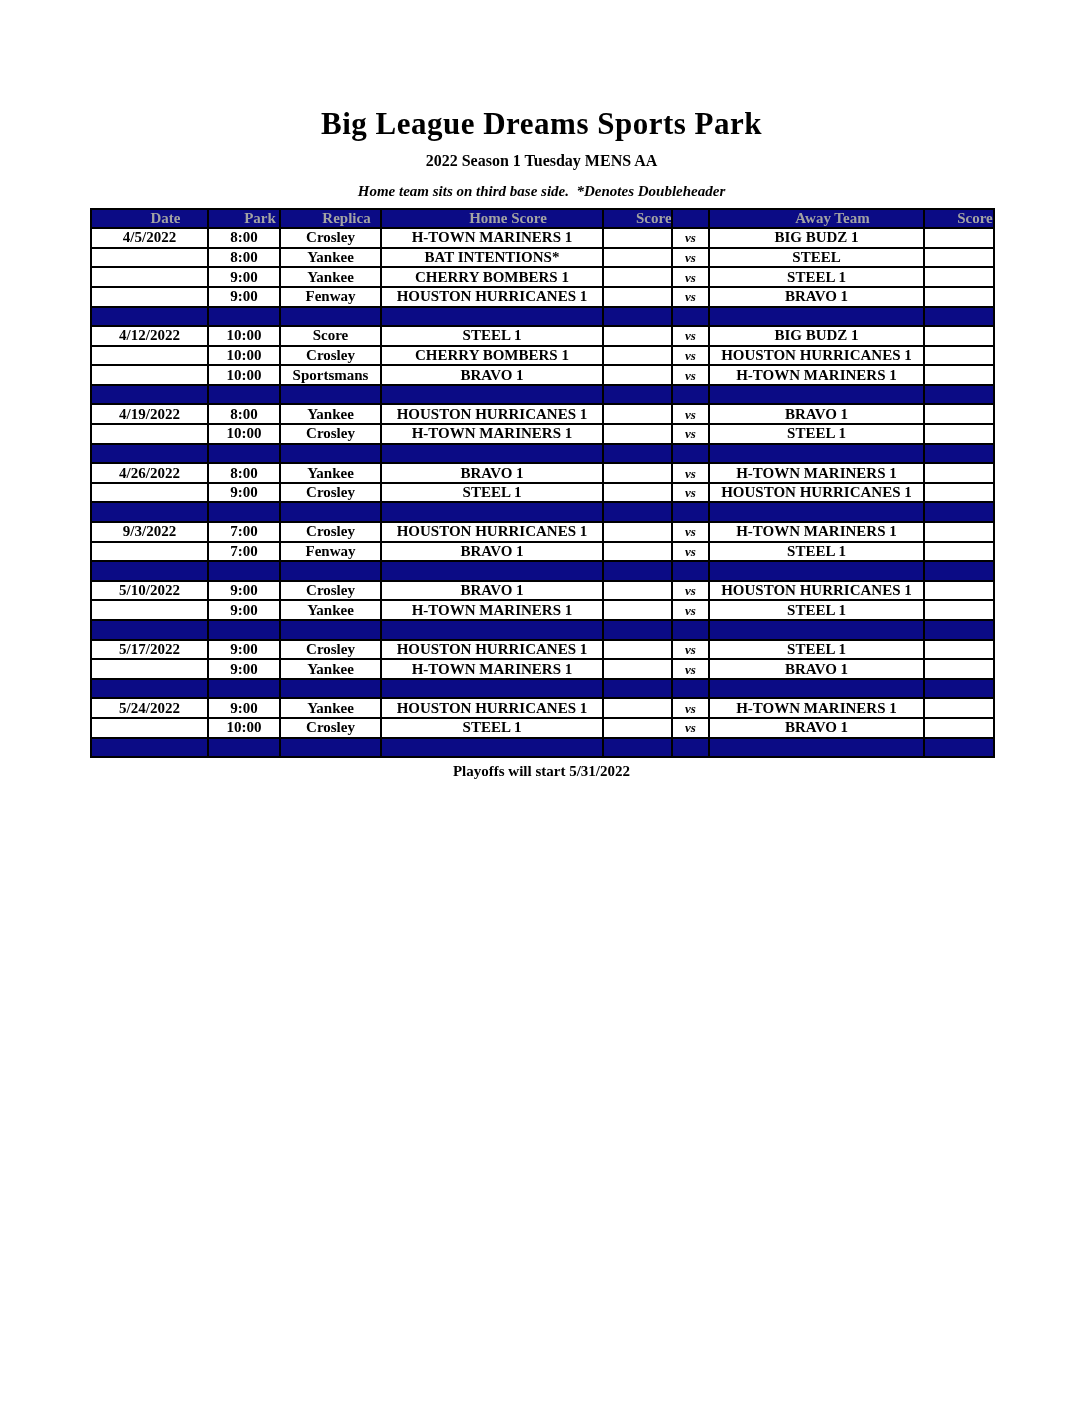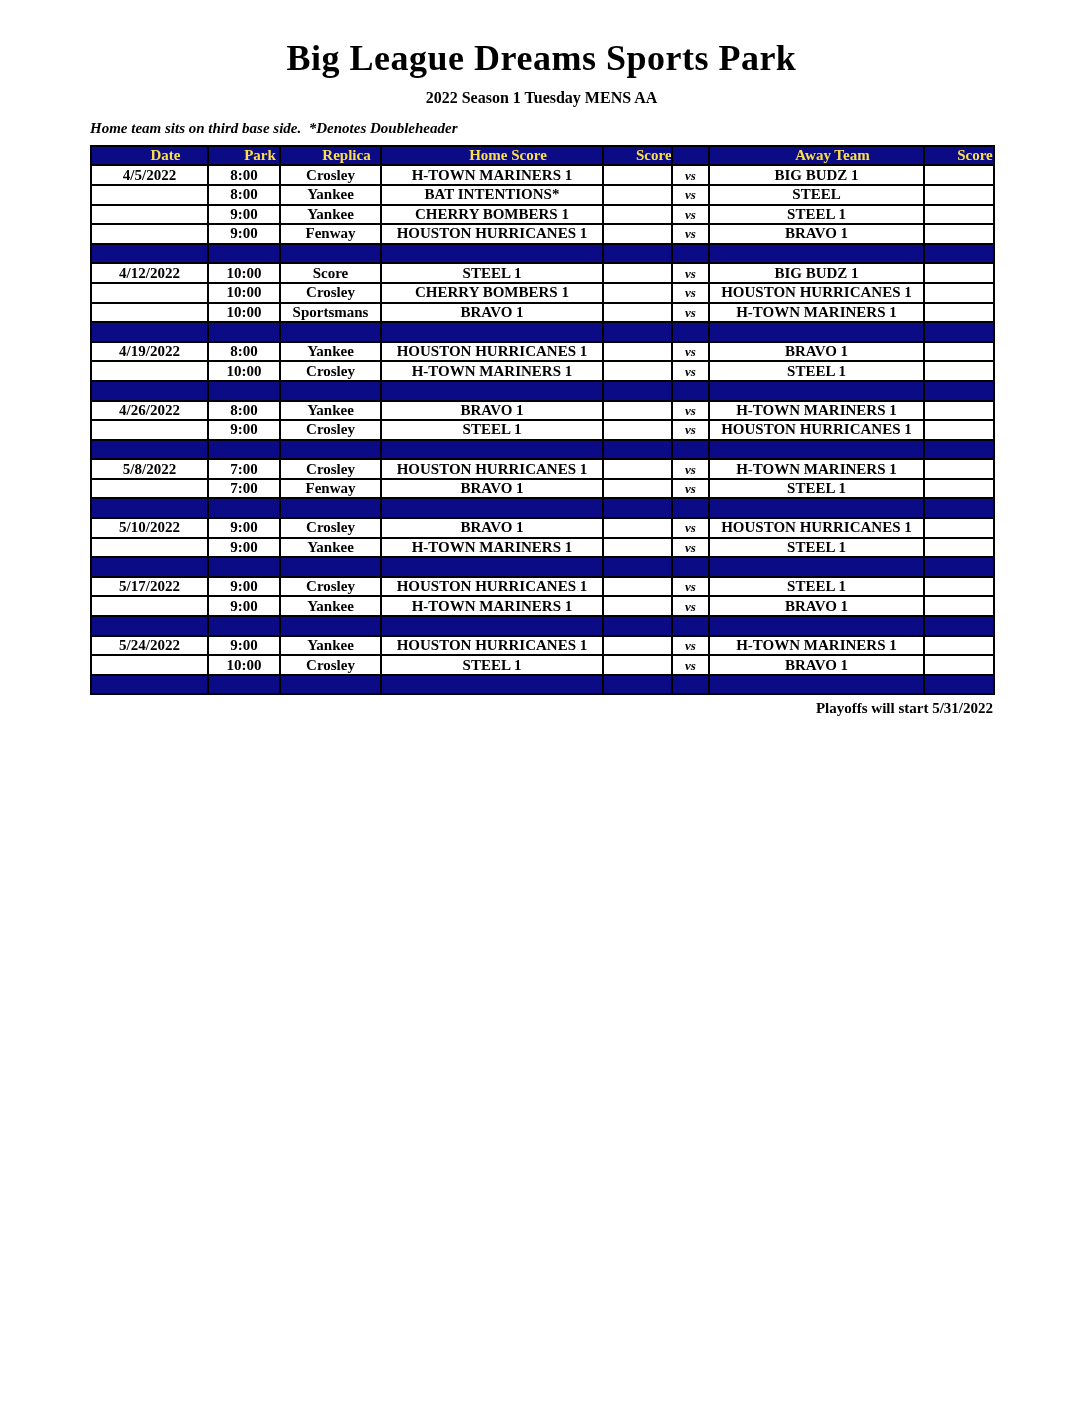--- a/index.html
+++ b/index.html
@@ -14,32 +14,33 @@
     height: 1408px;
     overflow: hidden;
   }
   .wrap {
     width: 903px;
     margin-left: 90px;
   }
   .page-title {
     text-align: center;
     font-weight: bold;
-    font-size: 36px;
+    font-size: 31px;
     line-height: 1.05;
-    padding-top: 40px;
+    padding-top: 108px;
     letter-spacing: 0.5px;
   }
   .page-subtitle {
     text-align: center;
     font-weight: bold;
     font-size: 16px;
     margin-top: 11px;
   }
   .schedule-note {
+    text-align: center;
     font-weight: bold;
     font-style: italic;
     font-size: 15px;
     margin-top: 13px;
     white-space: pre-wrap;
   }
   table.schedule {
     border-collapse: collapse;
     table-layout: fixed;
     width: 903px;
@@ -53,36 +54,36 @@
     text-align: center;
     vertical-align: middle;
     font-weight: bold;
     font-size: 15px;
     line-height: 1;
     overflow: hidden;
     white-space: nowrap;
   }
   .schedule thead th {
     background: var(--navy, #0b0b85);
-    color: #fde047;
+    color: #a3a3a3;
     font-size: 15px;
     padding-left: 32px;
   }
   tr.sep-row td {
     background: var(--navy, #0b0b85);
   }
   td.vs-cell {
     font-style: italic;
     font-size: 13px;
   }
   .footer-note {
     font-weight: bold;
     font-size: 15px;
     margin-top: 5px;
-    text-align: right;
+    text-align: center;
   }
 </style>
 </head>
 <body>
 
 <div class="wrap">
 
   <div class="page-title">Big League Dreams Sports Park</div>
   <div class="page-subtitle">2022 Season 1 Tuesday MENS AA</div>
   <div class="schedule-note">Home team sits on third base side.  *Denotes Doubleheader</div>
@@ -255,21 +256,21 @@
     <td></td>
     <td></td>
     <td></td>
     <td></td>
     <td></td>
     <td></td>
     <td></td>
     <td></td>
   </tr>
         <tr>
-    <td>5/8/2022</td>
+    <td>9/3/2022</td>
     <td>7:00</td>
     <td>Crosley</td>
     <td>HOUSTON HURRICANES 1</td>
     <td></td>
     <td class="vs-cell">vs</td>
     <td>H-TOWN MARINERS 1</td>
     <td></td>
   </tr>
         <tr>
     <td></td>

